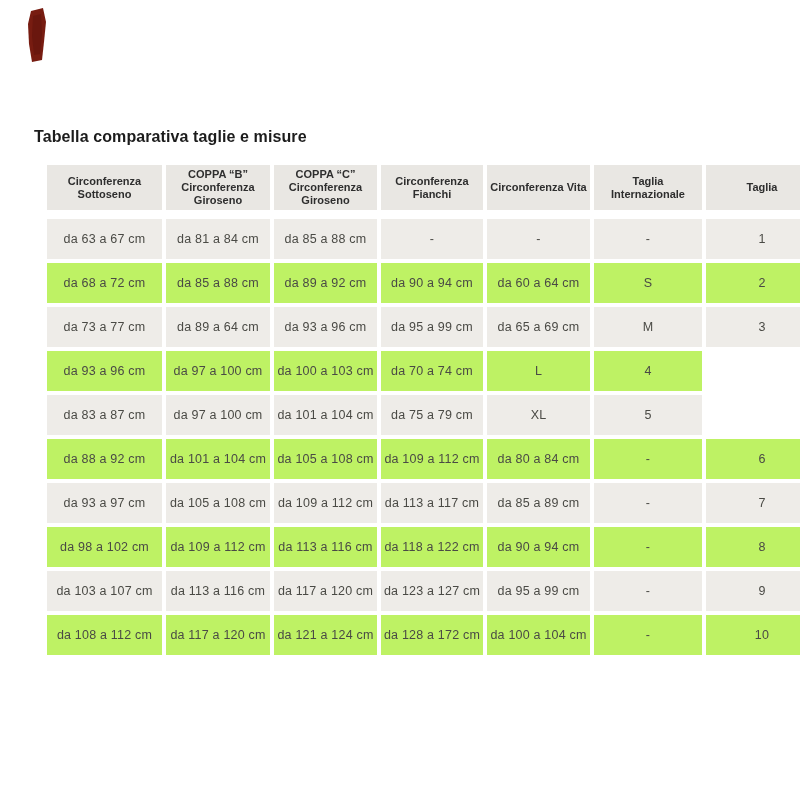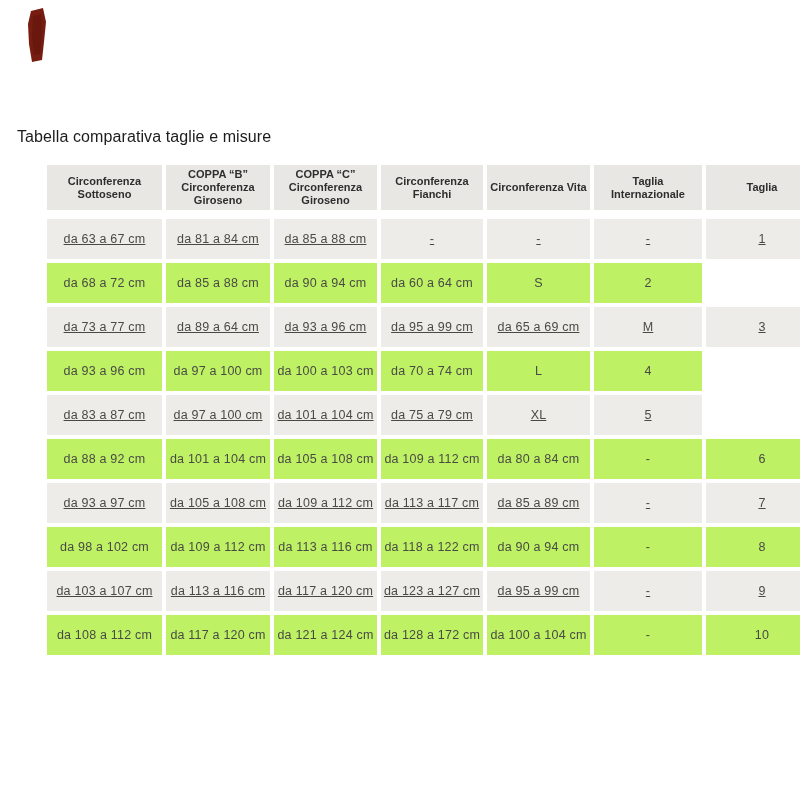--- a/index.html
+++ b/index.html
@@ -14,25 +14,25 @@
     font-family: "Liberation Sans", sans-serif;
     overflow: hidden;
   }
   .corner-mark {
     position: absolute;
     left: 28px;
     top: 8px;
   }
   .page-title {
     position: absolute;
-    left: 17px;
+    left: 34px;
     top: 127px;
     font-size: 16px;
     line-height: 19px;
-    font-weight: 400;
+    font-weight: 700;
     color: #1c1c1c;
     letter-spacing: 0.1px;
     margin: 0;
   }
   .table-wrap {
     position: absolute;
     left: 15px;
     top: 165px;
     width: 781px;
     margin-left: 32px;
@@ -62,21 +62,21 @@
   .dcell {
     height: 40px;
     font-size: 12.5px;
     color: #4a4a45;
     letter-spacing: 0.2px;
     display: flex;
     align-items: center;
     justify-content: center;
     text-align: center;
   }
-  .row-light .dcell { background: #eeece8; text-decoration: underline; }
+  .row-light .dcell { background: #eeece8; }
   .row-dark  .dcell { background: #bef264; }
 </style>
 </head>
 <body>
 
 <span class="corner-mark">
   <svg width="20" height="56" viewBox="0 0 20 56" aria-hidden="true">
     <path d="M3 3 L15 0 L18 14 L16 34 L14 52 L4 54 L1 36 L0 16 Z" fill="#771c11"></path>
     <path d="M5 8 L13 6 L14 26 L12 46 L6 47 L4 28 Z" fill="#6a170e"></path>
   </svg>
@@ -121,20 +121,21 @@
         <div class="dcell">da 81 a 84 cm</div>
         <div class="dcell">da 85 a 88 cm</div>
         <div class="dcell">-</div>
         <div class="dcell">-</div>
         <div class="dcell">-</div>
         <div class="dcell">1</div>
       </div>
       <div class="trow row-dark">
         <div class="dcell">da 68 a 72 cm</div>
         <div class="dcell">da 85 a 88 cm</div>
+        <div class="dcell">da 89 a 92 cm</div>
         <div class="dcell">da 90 a 94 cm</div>
         <div class="dcell">da 60 a 64 cm</div>
         <div class="dcell">S</div>
         <div class="dcell">2</div>
       </div>
       <div class="trow row-light">
         <div class="dcell">da 73 a 77 cm</div>
         <div class="dcell">da 89 a 64 cm</div>
         <div class="dcell">da 93 a 96 cm</div>
         <div class="dcell">da 95 a 99 cm</div>

